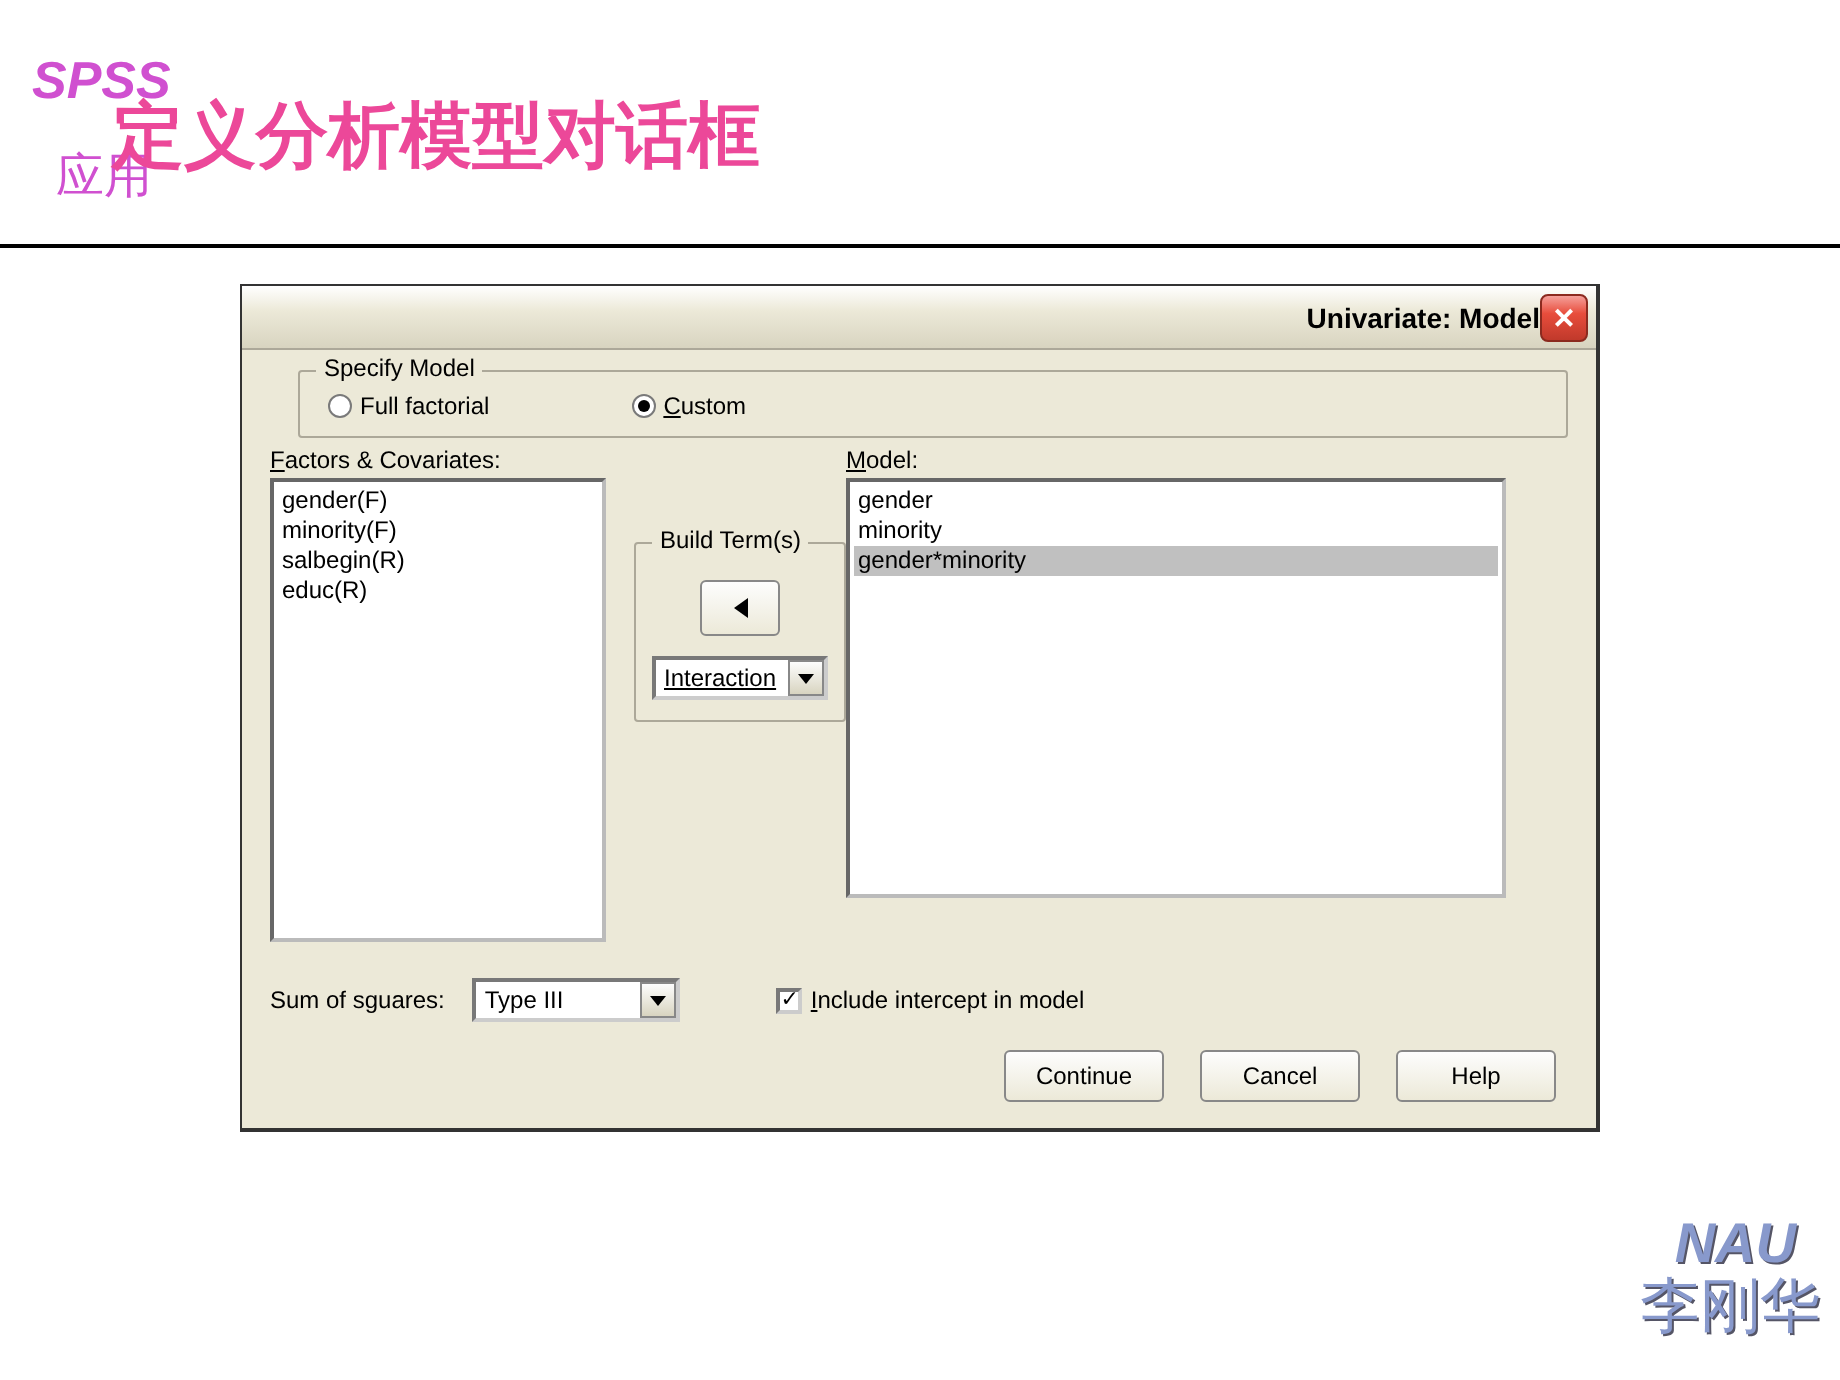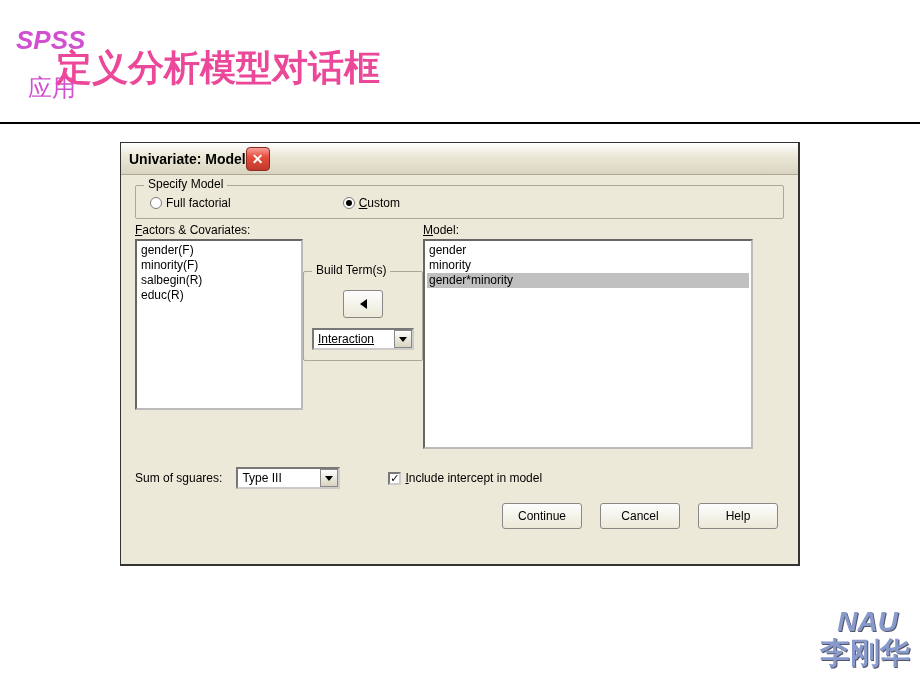--- a/index.html
+++ b/index.html
@@ -55,21 +55,21 @@
       border-right: 2px solid #333;
       border-bottom: 2px solid #333;
     }
     .titlebar {
       height: 32px;
       background: linear-gradient(#fff, #ece9d8 40%, #d8d4c0);
       border-bottom: 1px solid #aca899;
       display: flex;
       align-items: center;
       padding: 0 4px 0 8px;
-      justify-content: flex-start;
+      justify-content: flex-end;
     }
     .titlebar-text {
       font-weight: bold;
       font-size: 14px;
       font-family: "SimHei", "Microsoft Sans Serif", sans-serif;
     }
     .close-btn {
       width: 24px;
       height: 24px;
       background: linear-gradient(#f5a09a, #e84d3c 40%, #c0392b);
@@ -86,35 +86,36 @@
     .dialog-body {
       padding: 10px 14px;
       position: relative;
       height: calc(100% - 32px);
     }
     .fieldset {
       border: 1px solid #aca899;
       border-radius: 2px;
       position: relative;
       padding: 10px 10px 8px;
+      margin-left: 14px;
     }
     .fieldset-legend {
       position: absolute;
       top: -9px;
       left: 8px;
       background: #ece9d8;
       padding: 0 4px;
       font-size: 12px;
     }
     .specify-model {
       margin-bottom: 4px;
     }
     .radio-row {
       display: flex;
-      gap: 112px;
+      gap: 71px;
       align-items: center;
       font-size: 12px;
       padding-left: 4px;
     }
     .radio-item {
       display: flex;
       align-items: center;
       gap: 4px;
     }
     .radio-circle {
@@ -143,21 +144,21 @@
       font-size: 12px;
       margin-bottom: 2px;
     }
     .listbox {
       background: #fff;
       border: 2px inset #bbb;
       font-size: 12px;
       padding: 2px;
       overflow: hidden;
     }
-    .factors-list { width: 168px; height: 171px; }
+    .factors-list { width: 168px; height: 232px; }
     .model-list { width: 330px; height: 210px; }
     .list-item { padding: 0 2px; line-height: 15px; }
     .list-item.selected {
       background: #c0c0c0;
       color: #000;
     }
     .middle-col {
       width: 120px;
       display: flex;
       flex-direction: column;
@@ -244,21 +245,21 @@
       font-style: italic;
       color: #8899cc;
       text-shadow: 1px 1px 0 #556;
       font-family: Arial, sans-serif;
     }
     .footer-name {
       position: absolute;
       right: 10px;
       bottom: 16px;
       font-size: 30px;
-      font-weight: bold;
+      font-weight: normal;
       color: #8899cc;
       text-shadow: 1px 1px 0 #556;
       font-family: "SimSun", serif;
     }
     .triangle-left {
       width: 0; height: 0;
       border-top: 5px solid transparent;
       border-bottom: 5px solid transparent;
       border-right: 7px solid #000;
     }

